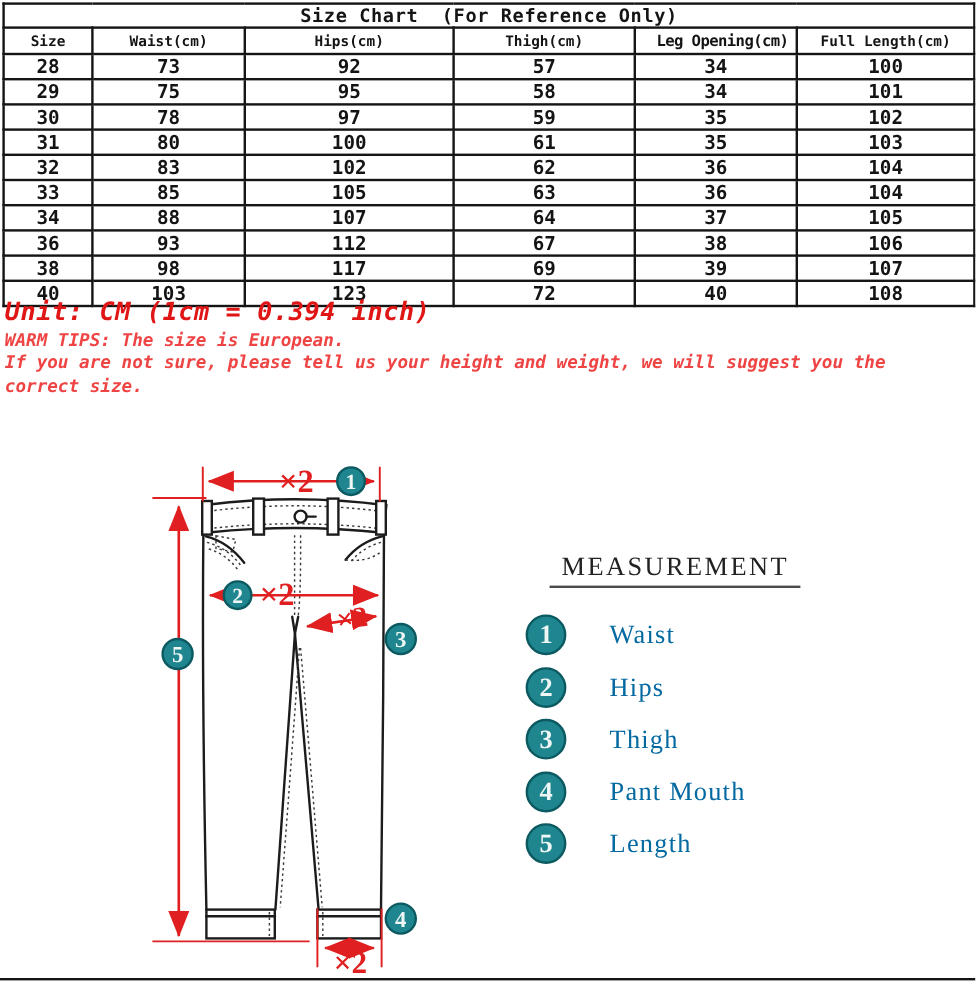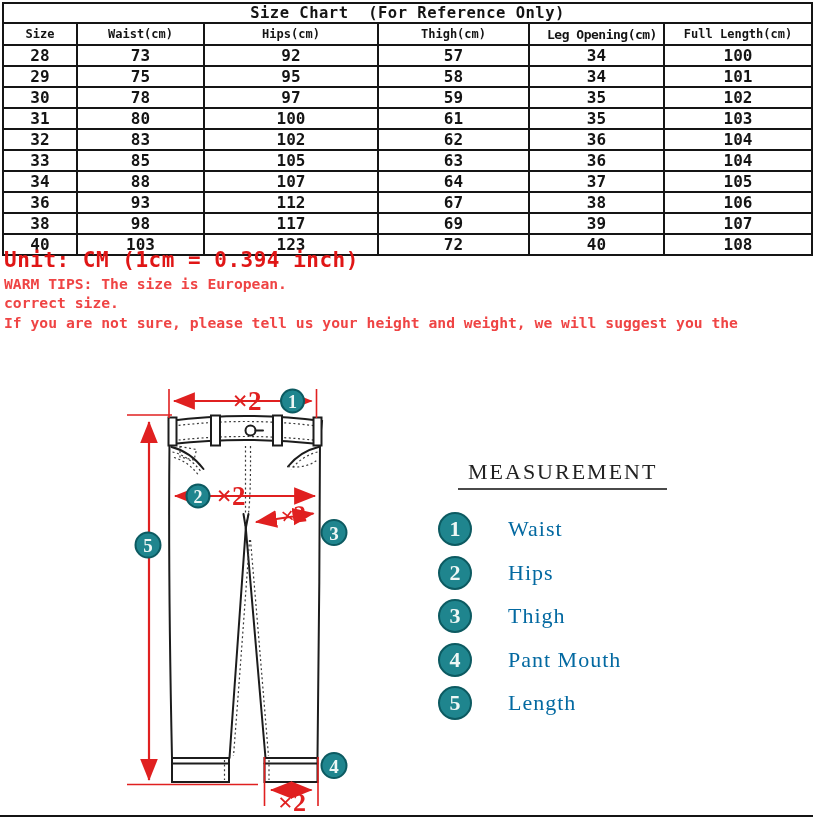--- a/index.html
+++ b/index.html
@@ -14,21 +14,21 @@
   table.size-table th, table.size-table td {
     border:2px solid #151515; padding:0; text-align:center; vertical-align:middle;
     font-weight:bold; color:#141414; overflow:hidden; white-space:pre;
   }
   th.title-cell { height:18px; font-size:15.5px; letter-spacing:0.5px; }
   tr.header-row th { height:20px; font-size:12px; }
   tr.header-row th.small { font-size:13px; letter-spacing:-0.5px;padding-left:11px; }
   tbody td { height:16.3px; font-size:16px; }
 
   
-  #notes { position:absolute; left:4px; top:246px; width:806px; }
+  #notes { position:absolute; left:4px; top:246px; width:806px;font-style:italic; }
   #unit-line { color:#e01616; font-size:21px; font-weight:bold; line-height:28px; letter-spacing:0.5px; white-space:pre; }
   .tip-line { color:#ef4444; font-size:14.7px; font-weight:bold; line-height:19.3px; white-space:pre; }
 
   
   #pants-svg { position:absolute; left:100px; top:380px; }
   .outline { fill:none; stroke:#1c1c1c; stroke-width:2; stroke-linecap:round; }
   .outline-fill { fill:#ffffff; stroke:#1c1c1c; stroke-width:2; }
   .stitch { fill:none; stroke:#3a3a3a; stroke-width:1.2; stroke-dasharray:2 2.6; }
   .redline { stroke:#e02020; stroke-width:1.6; fill:none; }
   .redarrow { stroke:#e02020; stroke-width:2.2; fill:none; }
@@ -168,22 +168,22 @@
             <td>108</td>
           </tr>
         </tbody>
     </table>
   </div>
 
   <div id="notes">
     <div id="unit-line">Unit: CM (1cm = 0.394 inch)</div>
     <div id="tips">
         <div class="tip-line">WARM TIPS: The size is European.</div>
+        <div class="tip-line">If you are not sure, please tell us your height and weight, we will suggest you the</div>
         <div class="tip-line">correct size.</div>
-        <div class="tip-line">If you are not sure, please tell us your height and weight, we will suggest you the</div>
       </div>
   </div>
 
   <svg id="pants-svg" width="255" height="443" viewBox="100 380 255 443" xmlns="http://www.w3.org/2000/svg">
     <defs>
       <marker id="ah" markerWidth="11" markerHeight="9" refX="9.5" refY="4" orient="auto-start-reverse">
         <path d="M0,0 L10,4 L0,8 Z" fill="#e02020"></path>
       </marker>
     </defs>
 

